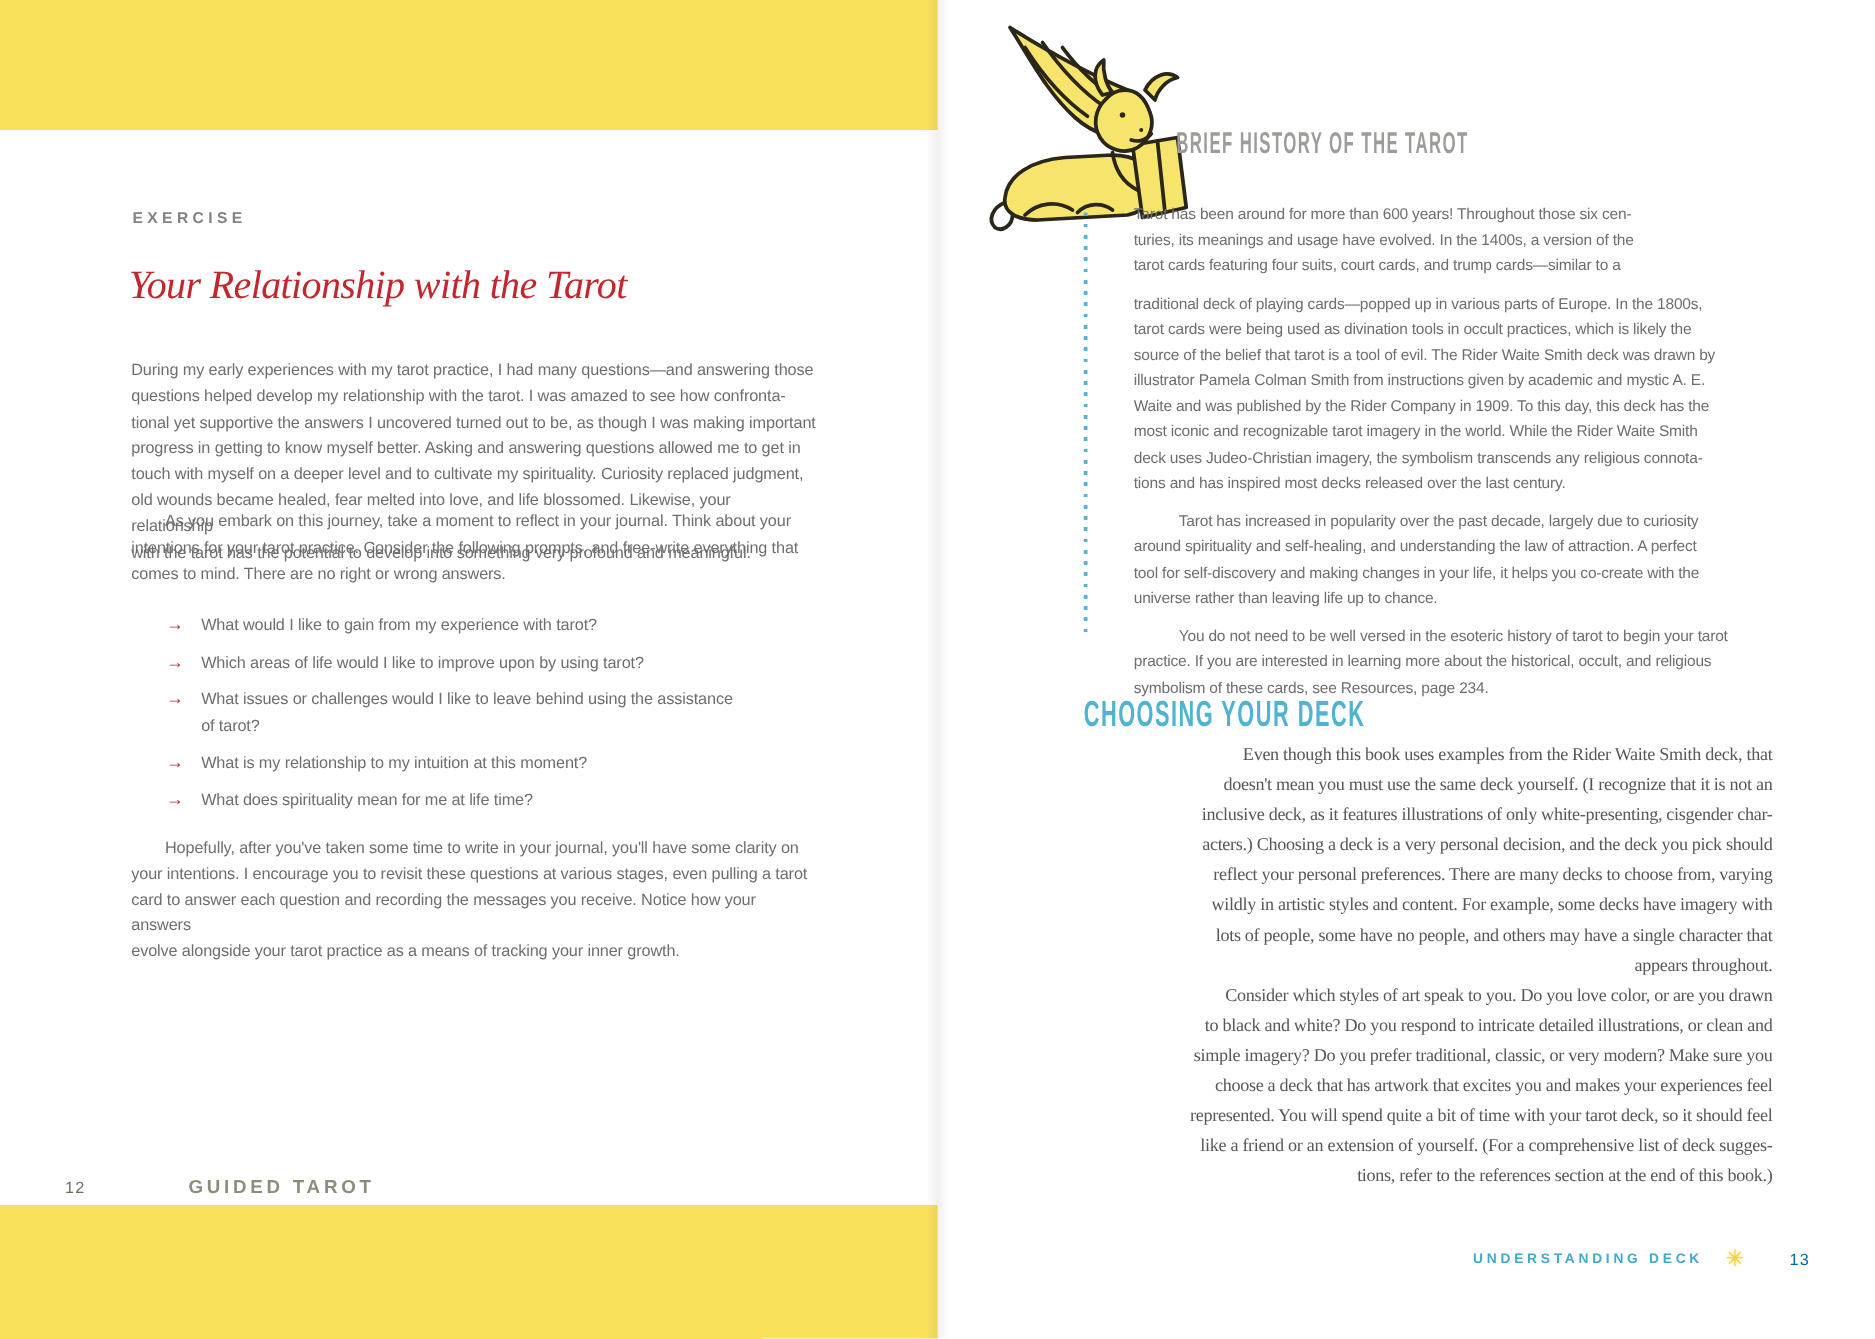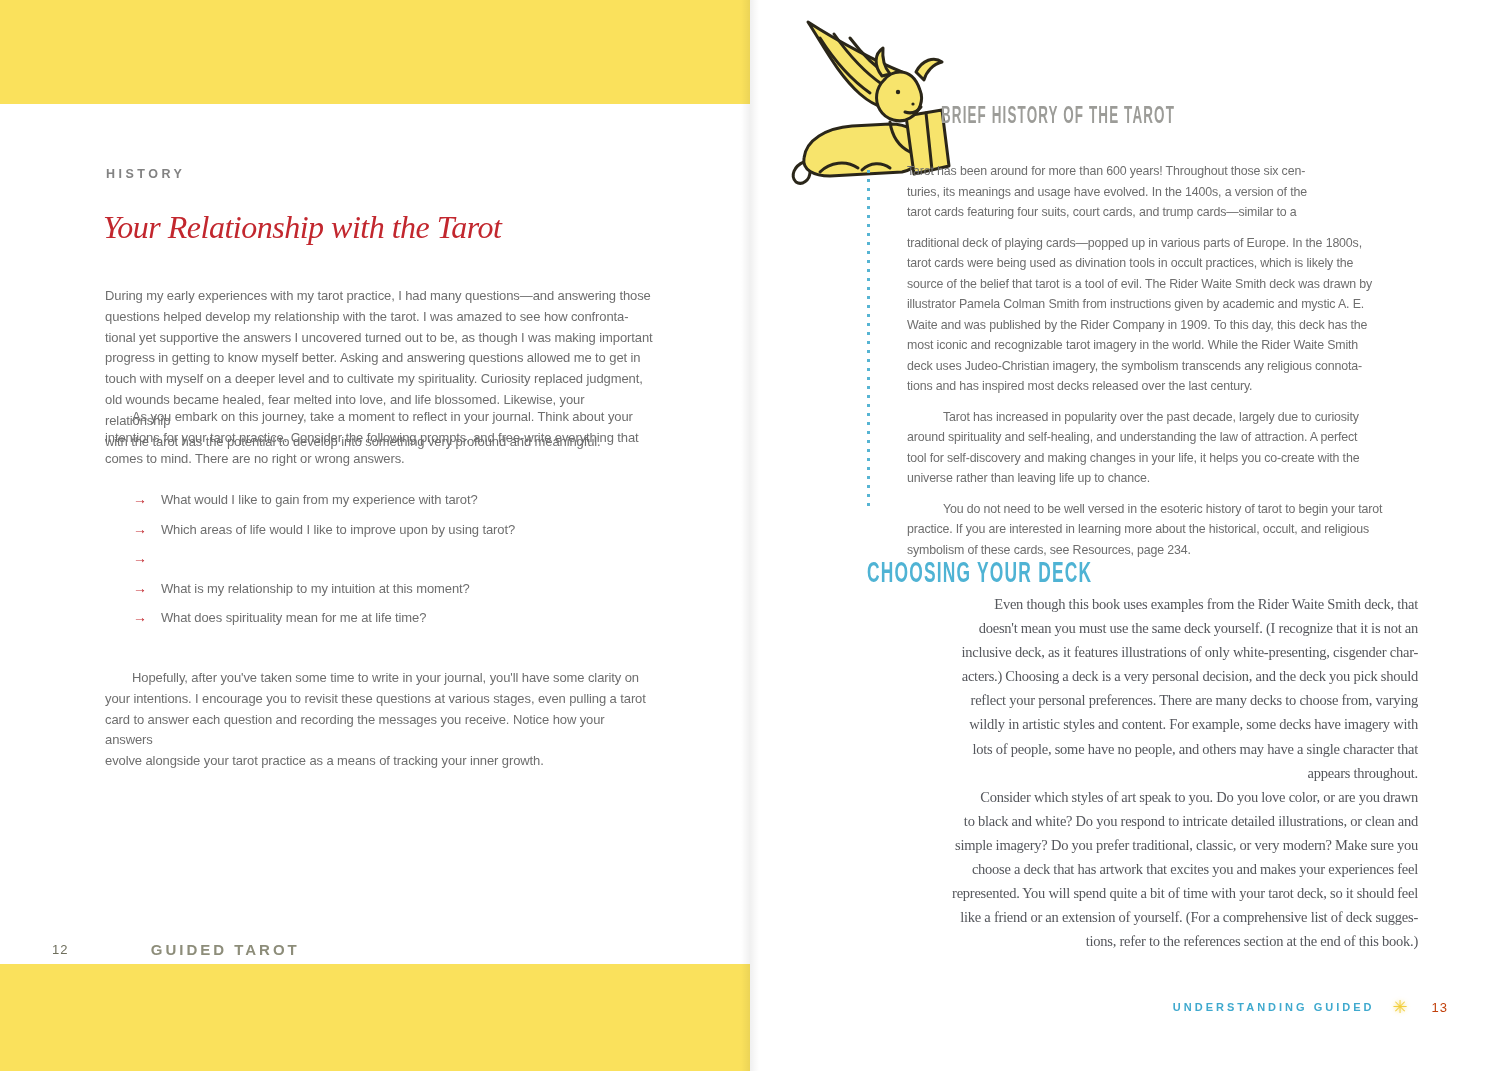--- a/index.html
+++ b/index.html
@@ -48,32 +48,32 @@
 
   
   .footer-left{position:absolute;left:52px;top:941px;display:flex;align-items:center;text-align:center;}
   .fl-page{font-size:13px;color:#6E6E5C;letter-spacing:1px;}
   .star-left{margin-left:32px;color:#ffffff;font-size:17px;line-height:1;}
   .fl-title{margin-left:36px;font-size:15px;font-weight:bold;letter-spacing:3px;color:#8D8D7A;}
   .footer-right{position:absolute;right:52px;top:998px;display:flex;align-items:center;}
   .fr-title{font-size:11px;font-weight:bold;letter-spacing:3px;color:#3FA9CE;}
   .star-right{margin-left:18px;color:#F2CE3A;font-size:18px;line-height:1;
               text-shadow:0 0 4px rgba(242,206,58,0.8);}
-  .fr-page{margin-left:24px;font-size:13px;color:#c2410c;letter-spacing:1px;}
+  .fr-page{margin-left:36px;font-size:13px;color:#0369a1;letter-spacing:1px;}
 </style>
 </head>
 <body>
 
 <div id="canvas">
 
   <div class="band band-top"></div>
   <div class="band band-bottom"></div>
   <div class="spine"></div>
 
-  <div class="kicker">HISTORY</div>
+  <div class="kicker">EXERCISE</div>
 
   <div class="title">Your Relationship with the Tarot</div>
 
   <div class="body-sans lp1">During my early experiences with my tarot practice, I had many questions—and answering those
 questions helped develop my relationship with the tarot. I was amazed to see how confronta-
 tional yet supportive the answers I uncovered turned out to be, as though I was making important
 progress in getting to know myself better. Asking and answering questions allowed me to get in
 touch with myself on a deeper level and to cultivate my spirituality. Curiosity replaced judgment,
 old wounds became healed, fear melted into love, and life blossomed. Likewise, your relationship
 with the tarot has the potential to develop into something very profound and meaningful.</div>
@@ -86,20 +86,22 @@
     <li>
       <span class="arrow">→</span>
       <span class="prompt-text">What would I like to gain from my experience with tarot?</span>
     </li>
     <li>
       <span class="arrow">→</span>
       <span class="prompt-text">Which areas of life would I like to improve upon by using tarot?</span>
     </li>
     <li>
       <span class="arrow">→</span>
+      <span class="prompt-text">What issues or challenges would I like to leave behind using the assistance
+of tarot?</span>
     </li>
     <li>
       <span class="arrow">→</span>
       <span class="prompt-text">What is my relationship to my intuition at this moment?</span>
     </li>
     <li>
       <span class="arrow">→</span>
       <span class="prompt-text">What does spirituality mean for me at life time?</span>
     </li>
   </ul>
@@ -183,18 +185,18 @@
     <p class="cp2">Consider which styles of art speak to you. Do you love color, or are you drawn
 to black and white? Do you respond to intricate detailed illustrations, or clean and
 simple imagery? Do you prefer traditional, classic, or very modern? Make sure you
 choose a deck that has artwork that excites you and makes your experiences feel
 represented. You will spend quite a bit of time with your tarot deck, so it should feel
 like a friend or an extension of yourself. (For a comprehensive list of deck sugges-
 tions, refer to the references section at the end of this book.)</p>
   </div>
 
   <div class="footer-right">
-    <span class="fr-title">UNDERSTANDING GUIDED</span>
+    <span class="fr-title">UNDERSTANDING DECK</span>
     <span class="star-right">✳</span>
     <span class="fr-page">13</span>
   </div>
 
 </div>
 
 </body></html>

